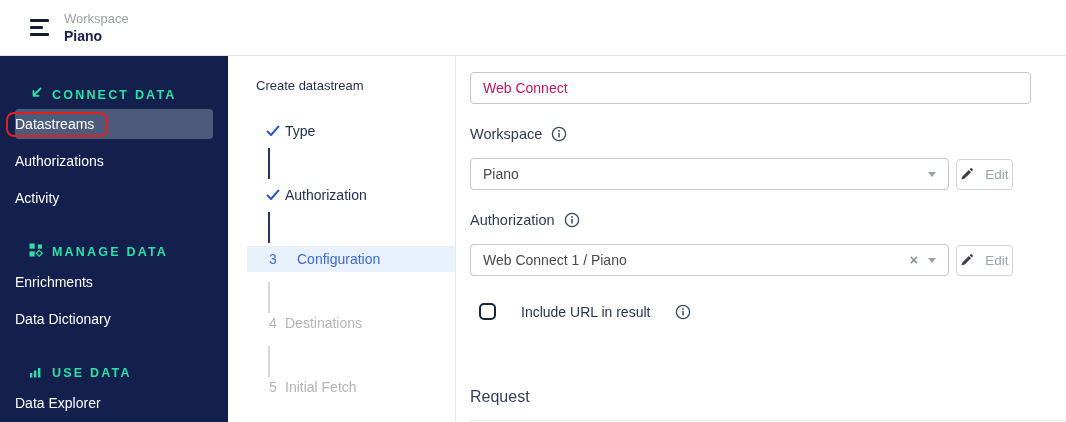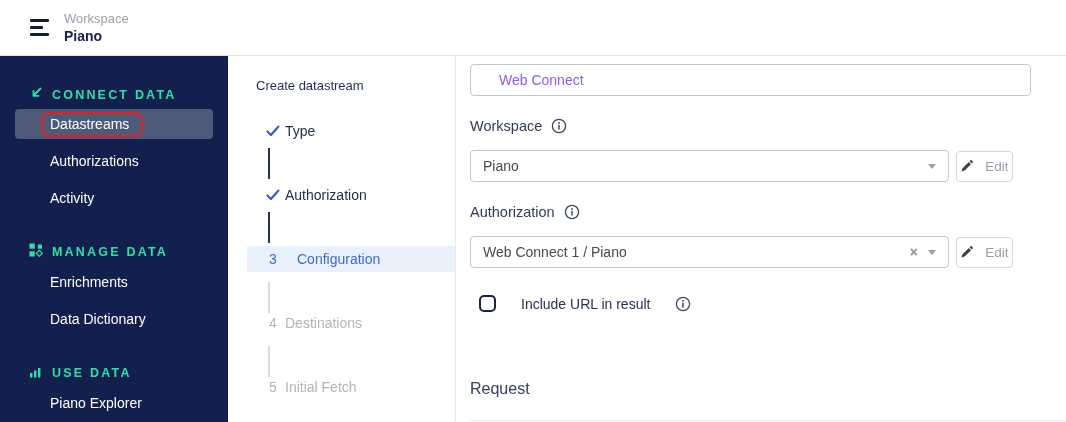--- a/index.html
+++ b/index.html
@@ -12,21 +12,21 @@
   .hamburger .l { position:absolute; left:0; height:3px; background:#131d33; border-radius:1px; }
   .hamburger .l1 { top:0; width:19px; }
   .hamburger .l2 { top:7px; width:13px; }
   .hamburger .l3 { top:14px; width:19px; }
   .ws-label { position:absolute; left:64px; top:11px; font-size:13px; color:#9aa0a6; }
   .ws-name  { position:absolute; left:64px; top:28px; font-size:14px; font-weight:bold; color:#15224d; }
 
   
   .sidebar { position:absolute; left:0; top:56px; width:228px; height:366px; background:#131f4d; }
   .side-section-header { display:flex; align-items:center; gap:9px; padding-left:29px; margin-top:30px; color:#2ce0a6; font-size:12.5px; font-weight:bold; letter-spacing:2.2px; }
-  .side-item { height:30px; display:flex; align-items:center; margin:6px 15px 0 15px; padding-left:35px; border-radius:4px; color:#ffffff; font-size:14px; cursor:pointer; }
+  .side-item { height:30px; display:flex; align-items:center; margin:6px 15px 0 15px; border-radius:4px; color:#ffffff; font-size:14px; cursor:pointer; }
   .side-item.selected { background:#4e5a7a; }
   .annot-red { display:inline-block; border:2px solid #e02020; border-radius:8px; padding:2px 12px 3px 7px; margin-left:-9px; }
   .side-item.plain { margin-top:7px; }
 
   
   .wizard { position:absolute; left:228px; top:56px; width:228px; height:366px; background:#fff; border-right:1px solid #e9e9e9; }
   .wizard-title { position:absolute; left:28px; top:22px; font-size:13px; color:#1f2d52; }
   .step { position:absolute; left:0; width:227px; height:26px; display:flex; align-items:center; }
   .step .marker { width:24px; margin-left:33px; display:flex; align-items:center; justify-content:center; font-size:14px; }
   .step .lbl { font-size:14px; }
@@ -40,21 +40,21 @@
   .s1 { top:62px;align-items:center; } .c1 { top:92px; }
   .s2 { top:126px; } .c2 { top:156px; }
   .s3 { top:190px; } .c3 { top:226px; }
   .s4 { top:254px; } .c4 { top:290px; }
   .s5 { top:318px; }
   .step.active.s3 { left:19px; width:208px; margin:0; }
   .step.active .marker { margin-left:14px; }
 
   
   .main { position:absolute; left:456px; top:56px; width:610px; height:366px; background:#fff; padding-left:14px; }
-  .text-input { margin-top:8px; width:561px; height:32px; border:1px solid #c6c6c6; border-radius:4px; display:flex; align-items:center; padding-left:28px; font-size:14px; color:#8b5cf6; background:#fff; }
+  .text-input { margin-top:16px; width:561px; height:32px; border:1px solid #c6c6c6; border-radius:4px; display:flex; align-items:center; padding-left:12px; font-size:14px; color:#be185d; background:#fff; }
   .field-label { margin-top:22px; display:flex; align-items:center; gap:9px; font-size:14.5px; color:#2e3c52; }
   .select-row { margin-top:16px; display:flex; align-items:center; gap:7px; }
   .select { width:479px; height:32px; border:1px solid #c6c6c6; border-radius:4px; background:#fff; display:flex; align-items:center; padding:0 12px; font-size:14px; color:#4a4a4a; cursor:pointer; }
   .select .val { flex:1; }
   .clear-x { color:#8a8f98; font-size:14px; font-weight:bold; margin-right:10px; cursor:pointer; }
   .caret { width:0; height:0; border-left:4.5px solid transparent; border-right:4.5px solid transparent; border-top:5.5px solid #9aa0a6; cursor:pointer; }
   .edit-btn { width:57px; height:31px; border:1px solid #d4d4d4; border-radius:4px; background:#fff; display:flex; align-items:center; justify-content:center; gap:12px; font-size:13.5px; color:#9aa2ab; cursor:pointer; }
   .checkbox-row { margin-top:27px; margin-left:9px; display:flex; align-items:center; gap:25px; }
   .checkbox { width:17px; height:17px; border:2px solid #16243f; border-radius:5px; background:#fff; cursor:pointer; }
   .checkbox-label { font-size:14px; color:#26334d; }
@@ -121,21 +121,21 @@
       <span class="icon">
         <svg width="14" height="14" viewBox="0 0 14 14">
           <rect x="1" y="9" width="2.4" height="4.5" fill="#2ce0a6"></rect>
           <rect x="5" y="6.5" width="2.4" height="7" fill="#2ce0a6"></rect>
           <rect x="9" y="4" width="2.4" height="9.5" fill="#2ce0a6"></rect>
         </svg>
       </span>
       <span>USE DATA</span>
     </div>
     <div class="side-item plain">
-      <span>Piano Explorer</span>
+      <span>Data Explorer</span>
     </div>
   </div>
 
   <div class="wizard">
     <div class="wizard-title">Create datastream</div>
 
     <div class="step completed s1">
       <span class="marker">
         <svg width="14" height="12" viewBox="0 0 14 12">
             <polyline points="1.5,6.5 5,10 12.5,1.5" fill="none" stroke="#3156c9" stroke-width="2" stroke-linecap="round" stroke-linejoin="round"></polyline>

